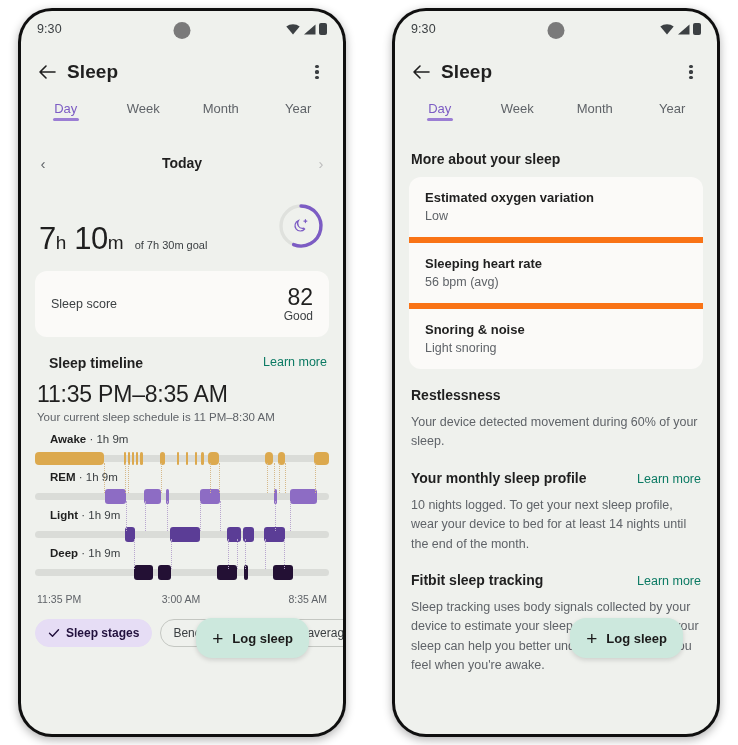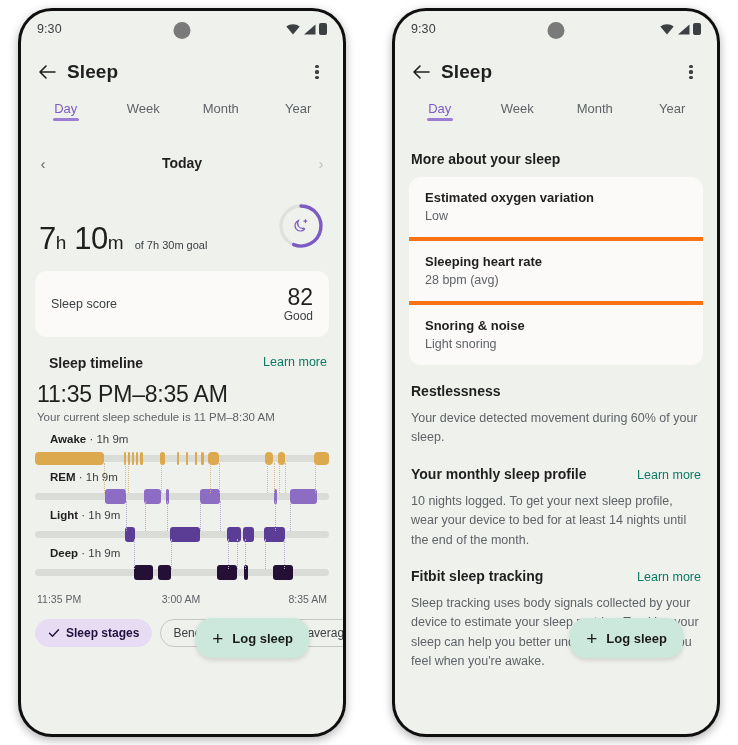--- a/index.html
+++ b/index.html
@@ -175,21 +175,21 @@
   .chip.sel {
     background: #e6ddf5; border-color: #e6ddf5;
     color: #22113d; font-weight: bold;
   }
 
   
   .sec-plain { font-size: 14px; font-weight: bold; color: #1f1f1f; padding: 14px 16px 0 16px; }
   .group { margin: 10px 14px 0 14px; border-radius: 12px; overflow: hidden; }
   .row {
     background: #fbfaf8; padding: 13px 16px 14px 16px;
-    border-bottom: 4px solid #f97316;
+    border-bottom: 6px solid #f97316;
   }
   .row:last-child { border-bottom: none; }
   .row .t { font-size: 13px; font-weight: bold; color: #1f1f1f; }
   .row .s { font-size: 12.5px; color: #5f6368; margin-top: 4px; }
 
   .block { padding: 18px 16px 0 16px; }
   .block .h { display: flex; align-items: baseline; }
   .block .h .ht { font-size: 14px; font-weight: bold; color: #1f1f1f; flex: 1; }
   .block .body { font-size: 12.5px; color: #5f6368; line-height: 1.55; margin-top: 10px; }
 
@@ -440,21 +440,21 @@
 
     <div class="sec-plain">More about your sleep</div>
 
     <div class="group">
       <div class="row">
         <div class="t">Estimated oxygen variation</div>
         <div class="s">Low</div>
       </div>
       <div class="row">
         <div class="t">Sleeping heart rate</div>
-        <div class="s">28 bpm (avg)</div>
+        <div class="s">56 bpm (avg)</div>
       </div>
       <div class="row">
         <div class="t">Snoring &amp; noise</div>
         <div class="s">Light snoring</div>
       </div>
     </div>
 
     <div class="block">
       <div class="h">
         <div class="ht">Restlessness</div>

